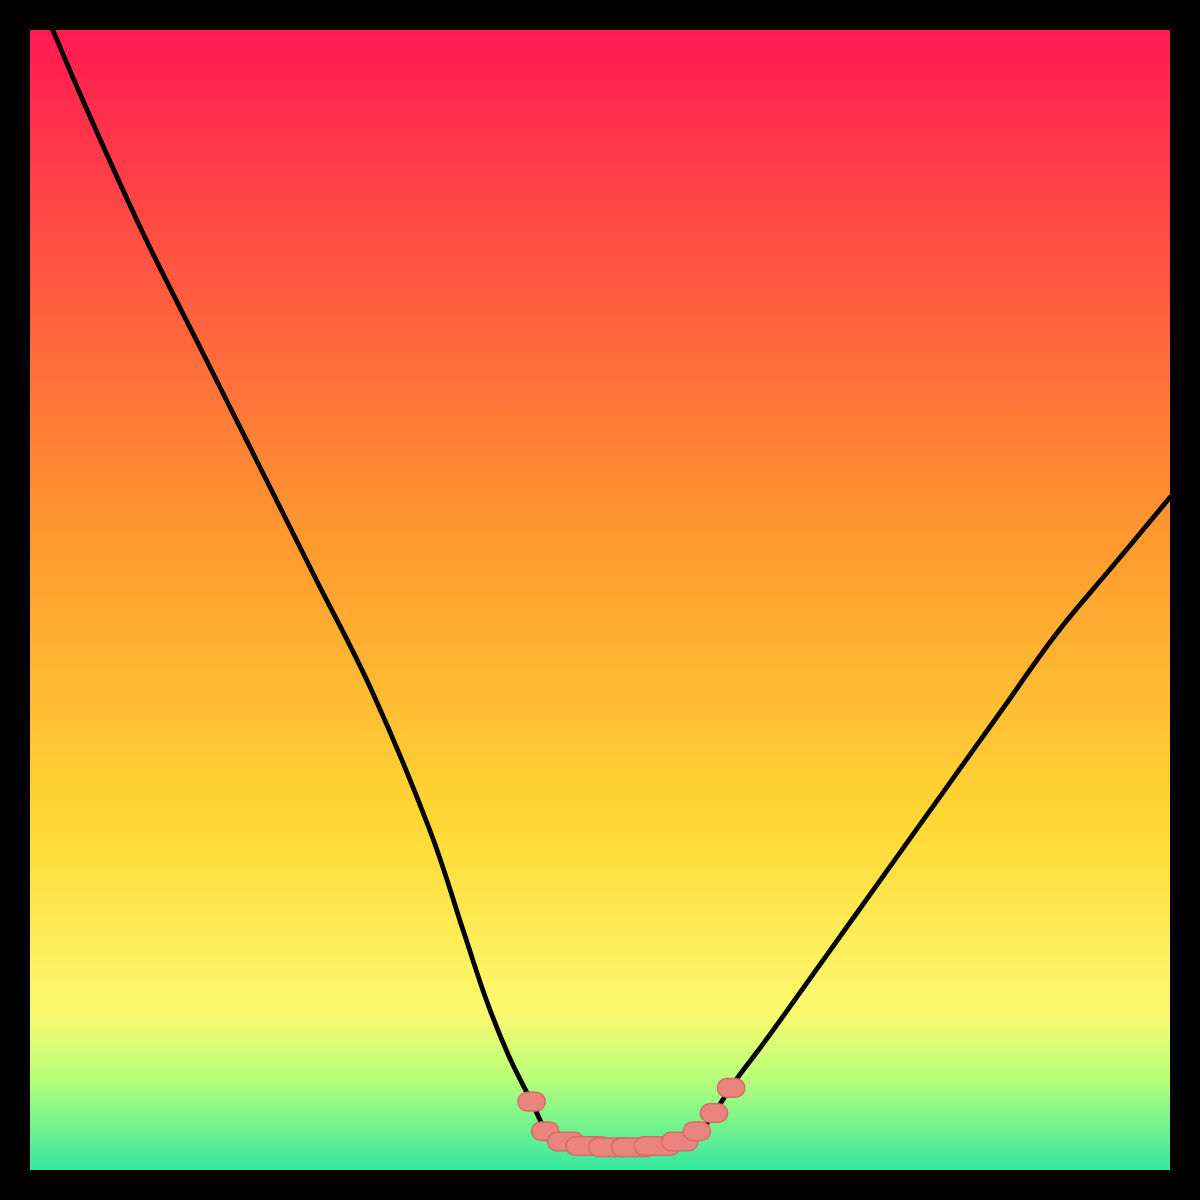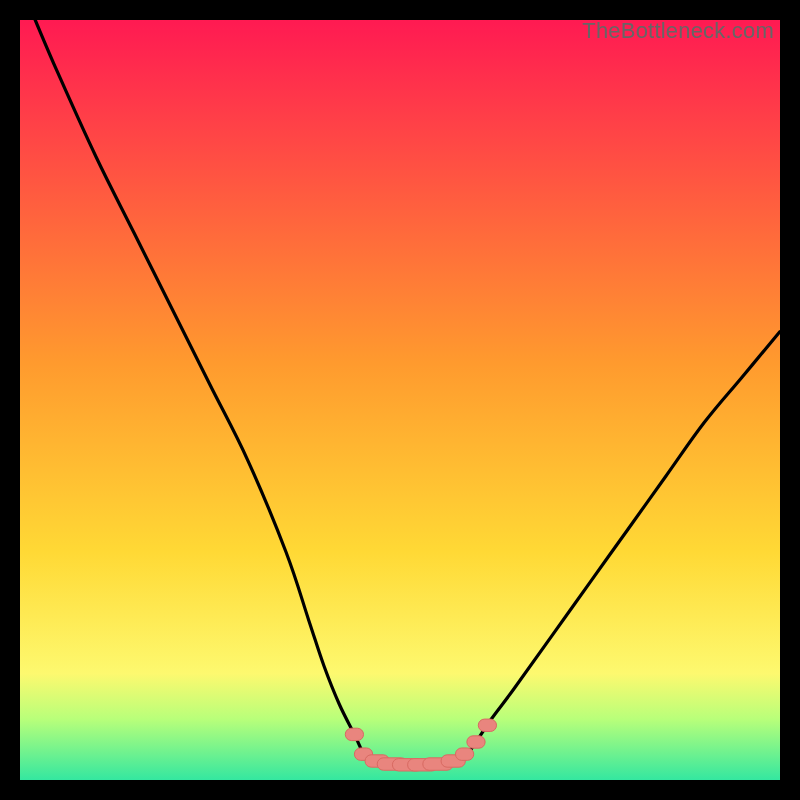--- a/index.html
+++ b/index.html
@@ -70,14 +70,13 @@
         <rect x="372.40000000000003" y="738.5999999999999" width="30.400000000000002" height="12.4" rx="6.2" ry="6.2" fill="#e9857e" stroke="#d86a62" stroke-width="1"></rect>
         <rect x="387.6" y="738.5999999999999" width="30.400000000000002" height="12.4" rx="6.2" ry="6.2" fill="#e9857e" stroke="#d86a62" stroke-width="1"></rect>
         <rect x="402.80000000000007" y="737.8399999999999" width="30.400000000000002" height="12.4" rx="6.2" ry="6.2" fill="#e9857e" stroke="#d86a62" stroke-width="1"></rect>
         <rect x="421.03999999999996" y="734.8" width="24.32" height="12.4" rx="6.2" ry="6.2" fill="#e9857e" stroke="#d86a62" stroke-width="1"></rect>
         <rect x="435.47999999999996" y="727.9599999999999" width="18.240000000000002" height="12.4" rx="6.2" ry="6.2" fill="#e9857e" stroke="#d86a62" stroke-width="1"></rect>
         <rect x="446.88" y="715.8" width="18.240000000000002" height="12.4" rx="6.2" ry="6.2" fill="#e9857e" stroke="#d86a62" stroke-width="1"></rect>
         <rect x="458.28" y="699.0799999999999" width="18.240000000000002" height="12.4" rx="6.2" ry="6.2" fill="#e9857e" stroke="#d86a62" stroke-width="1"></rect>
       </g>
   </svg>
 
-  <div class="watermark">TheBottleneck.com</div>
 </div>
 
 </body></html>

